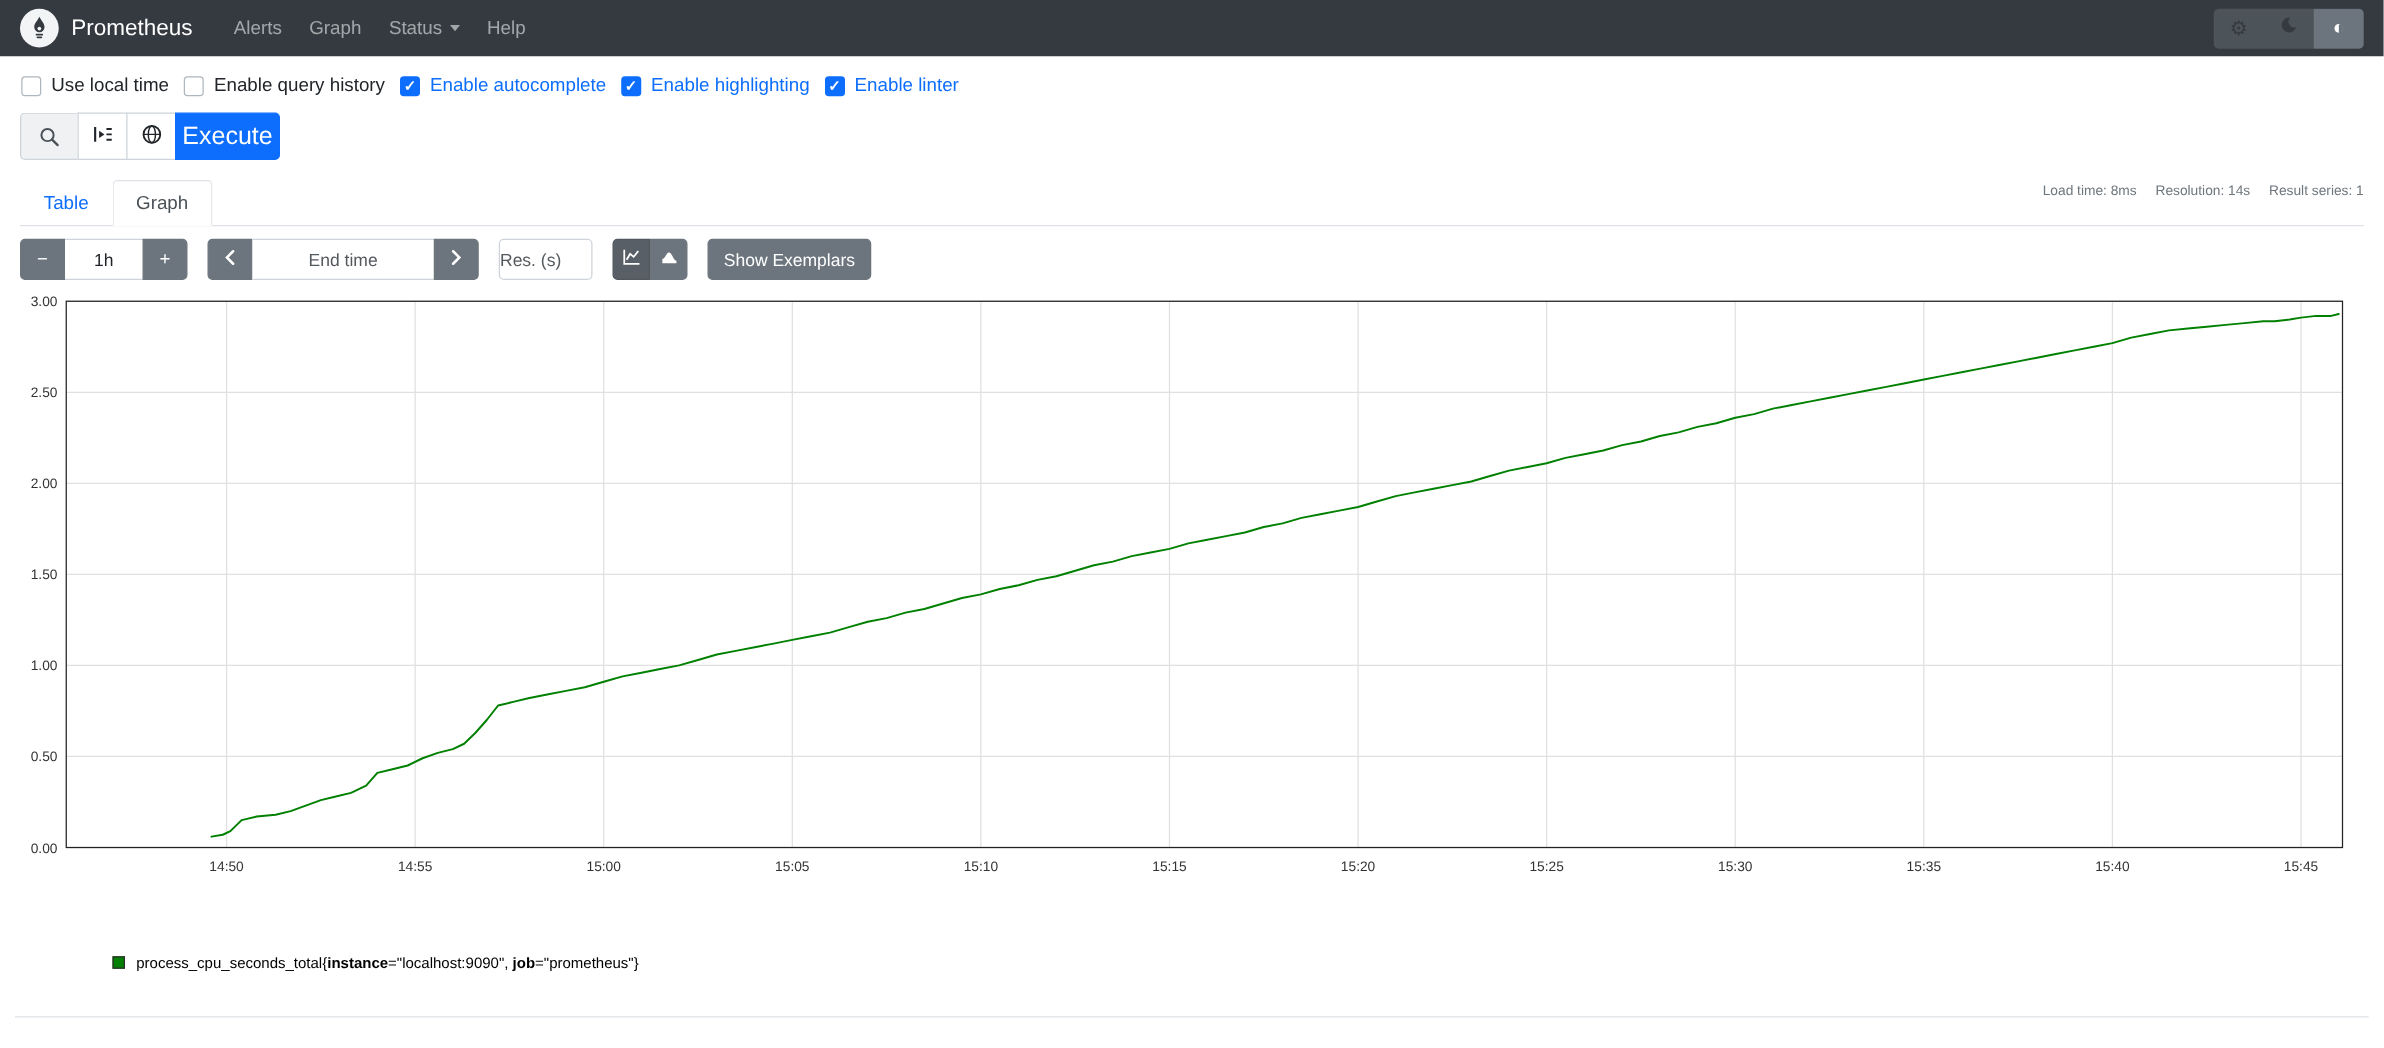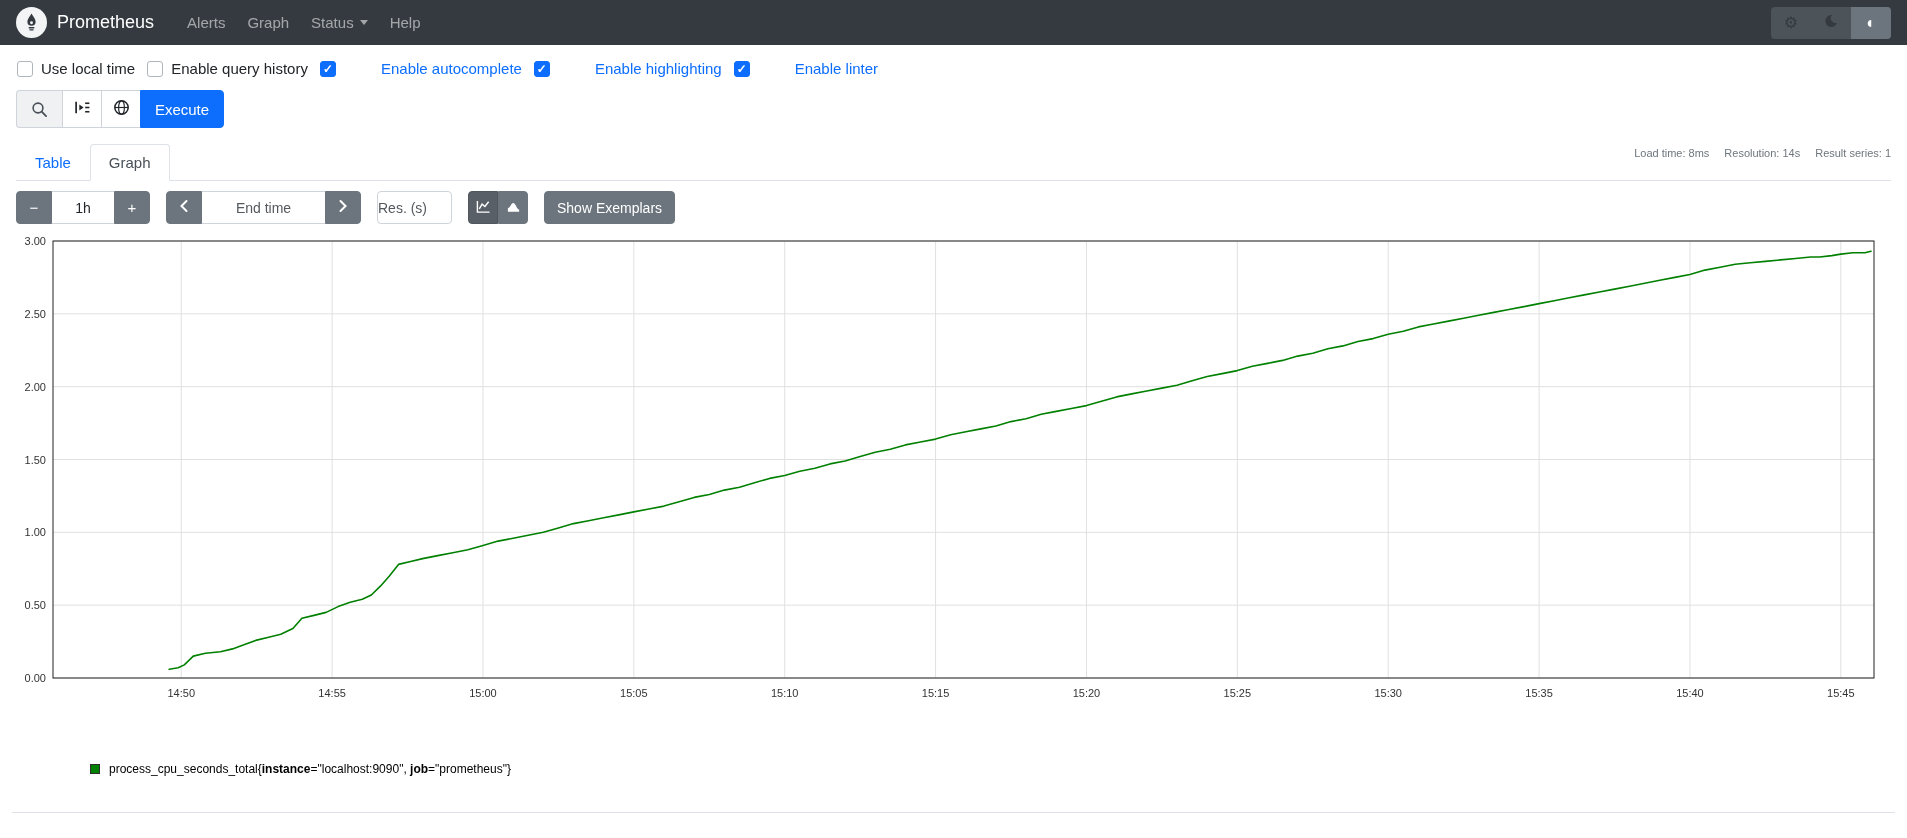--- a/index.html
+++ b/index.html
@@ -16,46 +16,46 @@
   .theme-btn { width:40px; height:32px; display:flex; align-items:center; justify-content:center; color:#343a40; font-size:16px; cursor:pointer; }
   .theme-btn.active { background:#6c757d; color:#fff; }
 
   
   .options-row { display:flex; gap:12px; padding:15px 17px 0; align-items:center; }
   .form-check { display:flex; align-items:center; gap:8px; font-size:15px; cursor:pointer; }
   .cb-box { width:16px; height:16px; border:1px solid #afb6bc; border-radius:3px; background:#fff; display:flex; align-items:center; justify-content:center; flex:0 0 16px; }
   .cb-check { display:none; color:#fff; font-size:12px; font-weight:bold; line-height:1; }
   .form-check.checked .cb-box { background:#0d6efd; border-color:#0d6efd; }
   .form-check.checked .cb-check { display:block; }
-  .form-check.checked .cb-label { color:#0d6efd;margin-left:37px; }
+  .form-check.checked .cb-label { color:#0d6efd; }
 
   
   .query-row { display:flex; margin:13px 16px 0; height:38px; }
   .ig-addon { width:46px; background:#eff1f3; border:1px solid #ced4da; border-right:0; border-radius:4px 0 0 4px; display:flex; align-items:center; justify-content:center; }
   .query-input { flex:1; border:1px solid #ced4da; border-right:0; padding:0 12px;
     font-family:"DejaVu Sans Mono","Liberation Mono",monospace; font-size:15px; color:#000; outline:none; }
   .icon-btn { width:39px; background:#fff; border:1px solid #ced4da; border-right:0; display:flex; align-items:center; justify-content:center; cursor:pointer; }
-  .execute-btn { width:84px; background:#0d6efd; border:1px solid #0d6efd; border-radius:0 4px 4px 0; color:#fff; font-size:15px; cursor:pointer; }
+  .execute-btn { width:84px; background:#0d6efd; border:1px solid #0d6efd; border-radius:0 4px 4px 0; color:#fff; font-size:20px; cursor:pointer; }
 
   
   .tabs-row { display:flex; margin:16px 16px 0; border-bottom:1px solid #dee2e6; position:relative; }
   .tab { font-size:15px; padding:9px 18px; border:1px solid transparent; border-radius:4px 4px 0 0; margin-bottom:-1px; cursor:pointer; }
   .tab.inactive { color:#0d6efd; }
   .tab.active { color:#495057; background:#fff; border-color:#dee2e6 #dee2e6 #fff; }
   .stats { margin-left:auto; display:flex; gap:15px; font-size:11px; color:#6e767d; padding-top:3px;justify-content:space-between; }
 
   
   .graph-toolbar { display:flex; align-items:center; gap:16px; margin:10px 16px 0; }
   .btn-group { display:flex; height:33px; }
   .btn-sec { background:#6c757d; border:1px solid #6c757d; color:#fff; font-size:15px; display:flex; align-items:center; justify-content:center; cursor:pointer; }
   .btn-sec.darker { background:#585f66; border-color:#51575d; }
   .grp-l { border-radius:4px 0 0 4px; }
   .grp-r { border-radius:0 4px 4px 0; }
   .range-input { width:62px; border:1px solid #ced4da; border-left:0; border-right:0; text-align:center; font-size:14px; color:#212529; outline:none; }
-  .endtime-input { width:123px; border:1px solid #ced4da; border-left:0; border-right:0; text-align:center; font-size:14px; outline:none; }
+  .endtime-input { width:145px; border:1px solid #ced4da; border-left:0; border-right:0; text-align:center; font-size:14px; outline:none; }
   .endtime-input::placeholder, .res-input::placeholder, .range-input::placeholder { color:#54595e; }
   .res-input { width:75px; height:33px; border:1px solid #ced4da; border-radius:4px; text-align:left; font-size:14px; outline:none; }
   .w36 { width:36px; } .w30 { width:30px; }
   .exemplars-btn { height:33px; padding:0 12px; border-radius:4px; font-size:14px; }
 
   
   .chart-wrap { margin:12px 16px 0; }
   .legend-row { display:flex; align-items:center; gap:9px; margin:24px 0 0 74px; font-size:12px; color:#000; cursor:pointer; }
   .legend-swatch { width:10px; height:10px; border:1px solid #2f2f2f; }
   .bottom-rule { border-top:1px solid #dee2e6; margin:36px 12px 0; }

